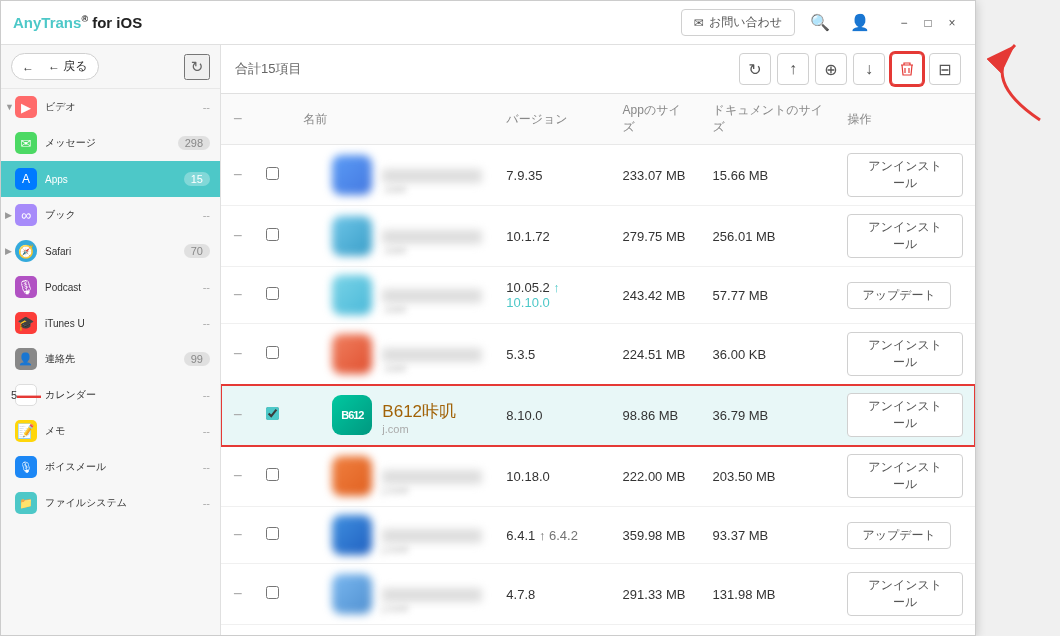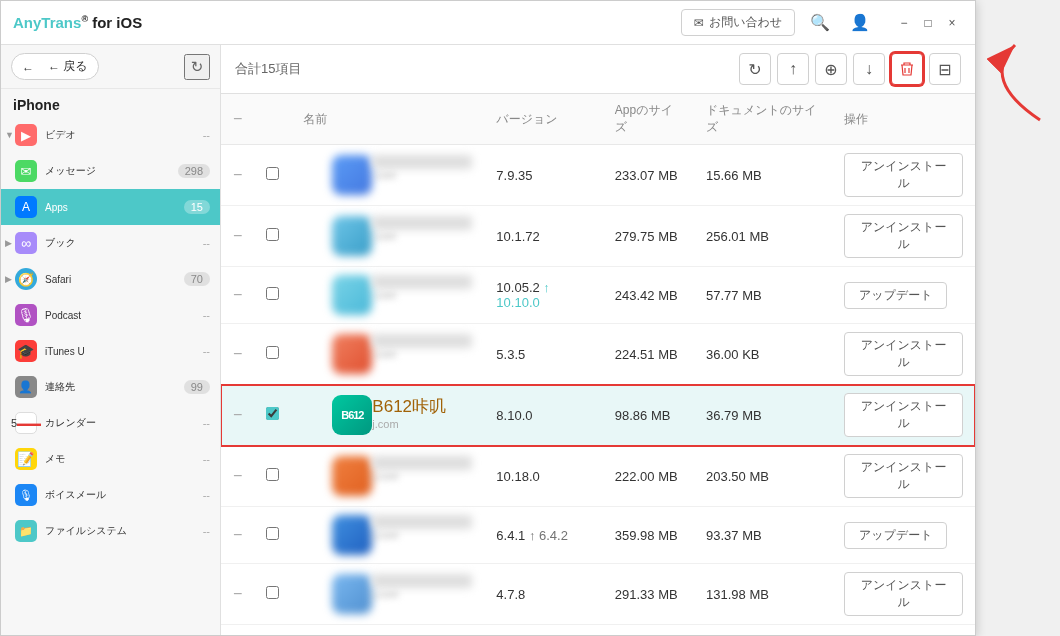--- a/index.html
+++ b/index.html
@@ -267,21 +267,22 @@
       font-weight: normal;
     }
     td {
       padding: 8px 12px;
       border-bottom: 1px solid #f0f0f0;
       font-size: 13px;
       color: #333;
     }
     .app-name-cell {
       display: flex;
-      align-items: flex-start;
+      align-items: flex-end;
+      gap: 10px;
       padding-left: 29px;
     }
     .app-icon-img {
       width: 40px;
       height: 40px;
       border-radius: 9px;
       background: linear-gradient(135deg, #4dc8e8, #34a8c8);
       display: flex;
       align-items: center;
       justify-content: center;
@@ -369,21 +370,20 @@
 
     <div class="sidebar scrollbar-thin">
       <div class="sidebar-toolbar">
         <button class="back-btn">
           <span>←</span>
           <span style="margin-left:10px;">← 戻る</span>
         </button>
         <button class="refresh-btn">↻</button>
       </div>
 
-      <div class="device-section">iPhone</div>
 
       <div class="sidebar-item has-children expanded">
         <div class="item-icon icon-video">▶</div>
         <span class="item-label">ビデオ</span>
         <span class="item-dash">--</span>
       </div>
 
       <div class="sidebar-item">
         <div class="item-icon icon-msg">✉</div>
         <span class="item-label">メッセージ</span>

